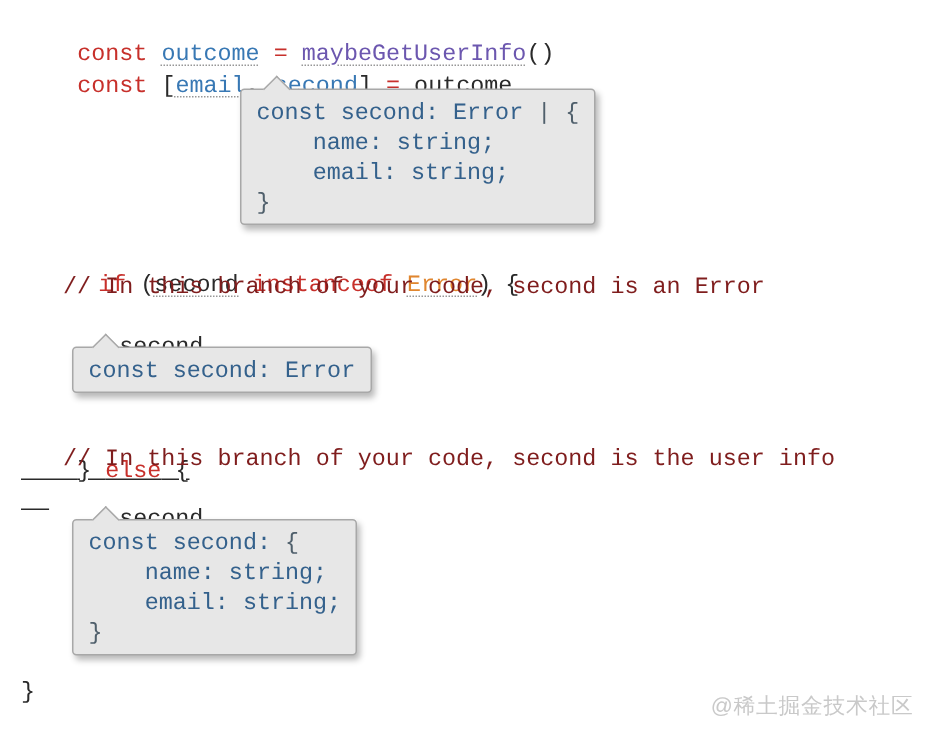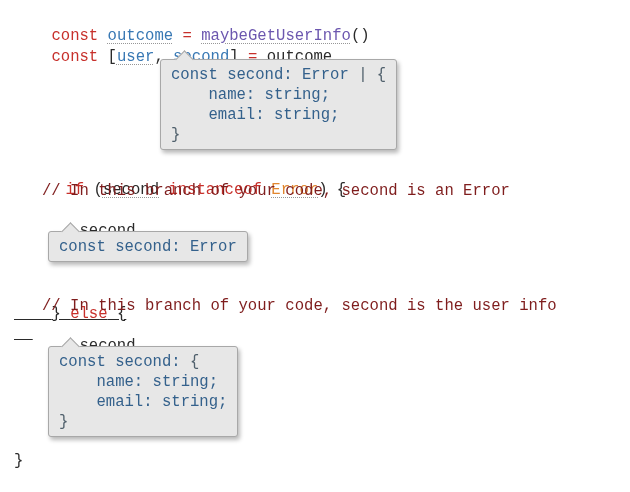--- a/index.html
+++ b/index.html
@@ -41,21 +41,21 @@
 </head>
 <body>
 
 <div class="canvas">
 
   <div class="line" style="left:14px; top:6px;">
     <span class="kw">const </span><span class="var u-dot">outcome</span><span> </span><span class="kw">=</span><span> </span><span class="fn u-dot">maybeGetUserInfo</span><span>()</span>
   </div>
 
   <div class="line" style="left:14px; top:27px;">
-    <span class="kw">const </span><span>[</span><span class="var u-dot">user</span><span>, </span><span class="var u-hover">second</span><span>] </span><span class="kw">=</span><span> </span><span class="u-dot">outcome</span>
+    <span class="kw">const </span><span>[</span><span class="var u-dot">email</span><span>, </span><span class="var u-hover">second</span><span>] </span><span class="kw">=</span><span> </span><span class="u-dot">outcome</span>
   </div>
 
   <div class="tooltip" style="left:160px; top:59px;">
     <div class="caret" style="left:17px;"></div>
     <div class="tline"><span>const second: Error </span><span class="punct">| {</span></div>
     <div class="tline">    name: string;</div>
     <div class="tline">    email: string;</div>
     <div class="tline punct">}</div>
   </div>
 
@@ -87,14 +87,15 @@
   <div class="tooltip" style="left:48px; top:346px;">
     <div class="caret" style="left:15px;"></div>
     <div class="tline"><span>const second: </span><span class="punct">{</span></div>
     <div class="tline">    name: string;</div>
     <div class="tline">    email: string;</div>
     <div class="tline punct">}</div>
   </div>
 
   <div class="line" style="left:14px; top:451px;">}</div>
 
+  <div class="watermark">@稀土掘金技术社区</div>
 
 </div>
 
 </body></html>

